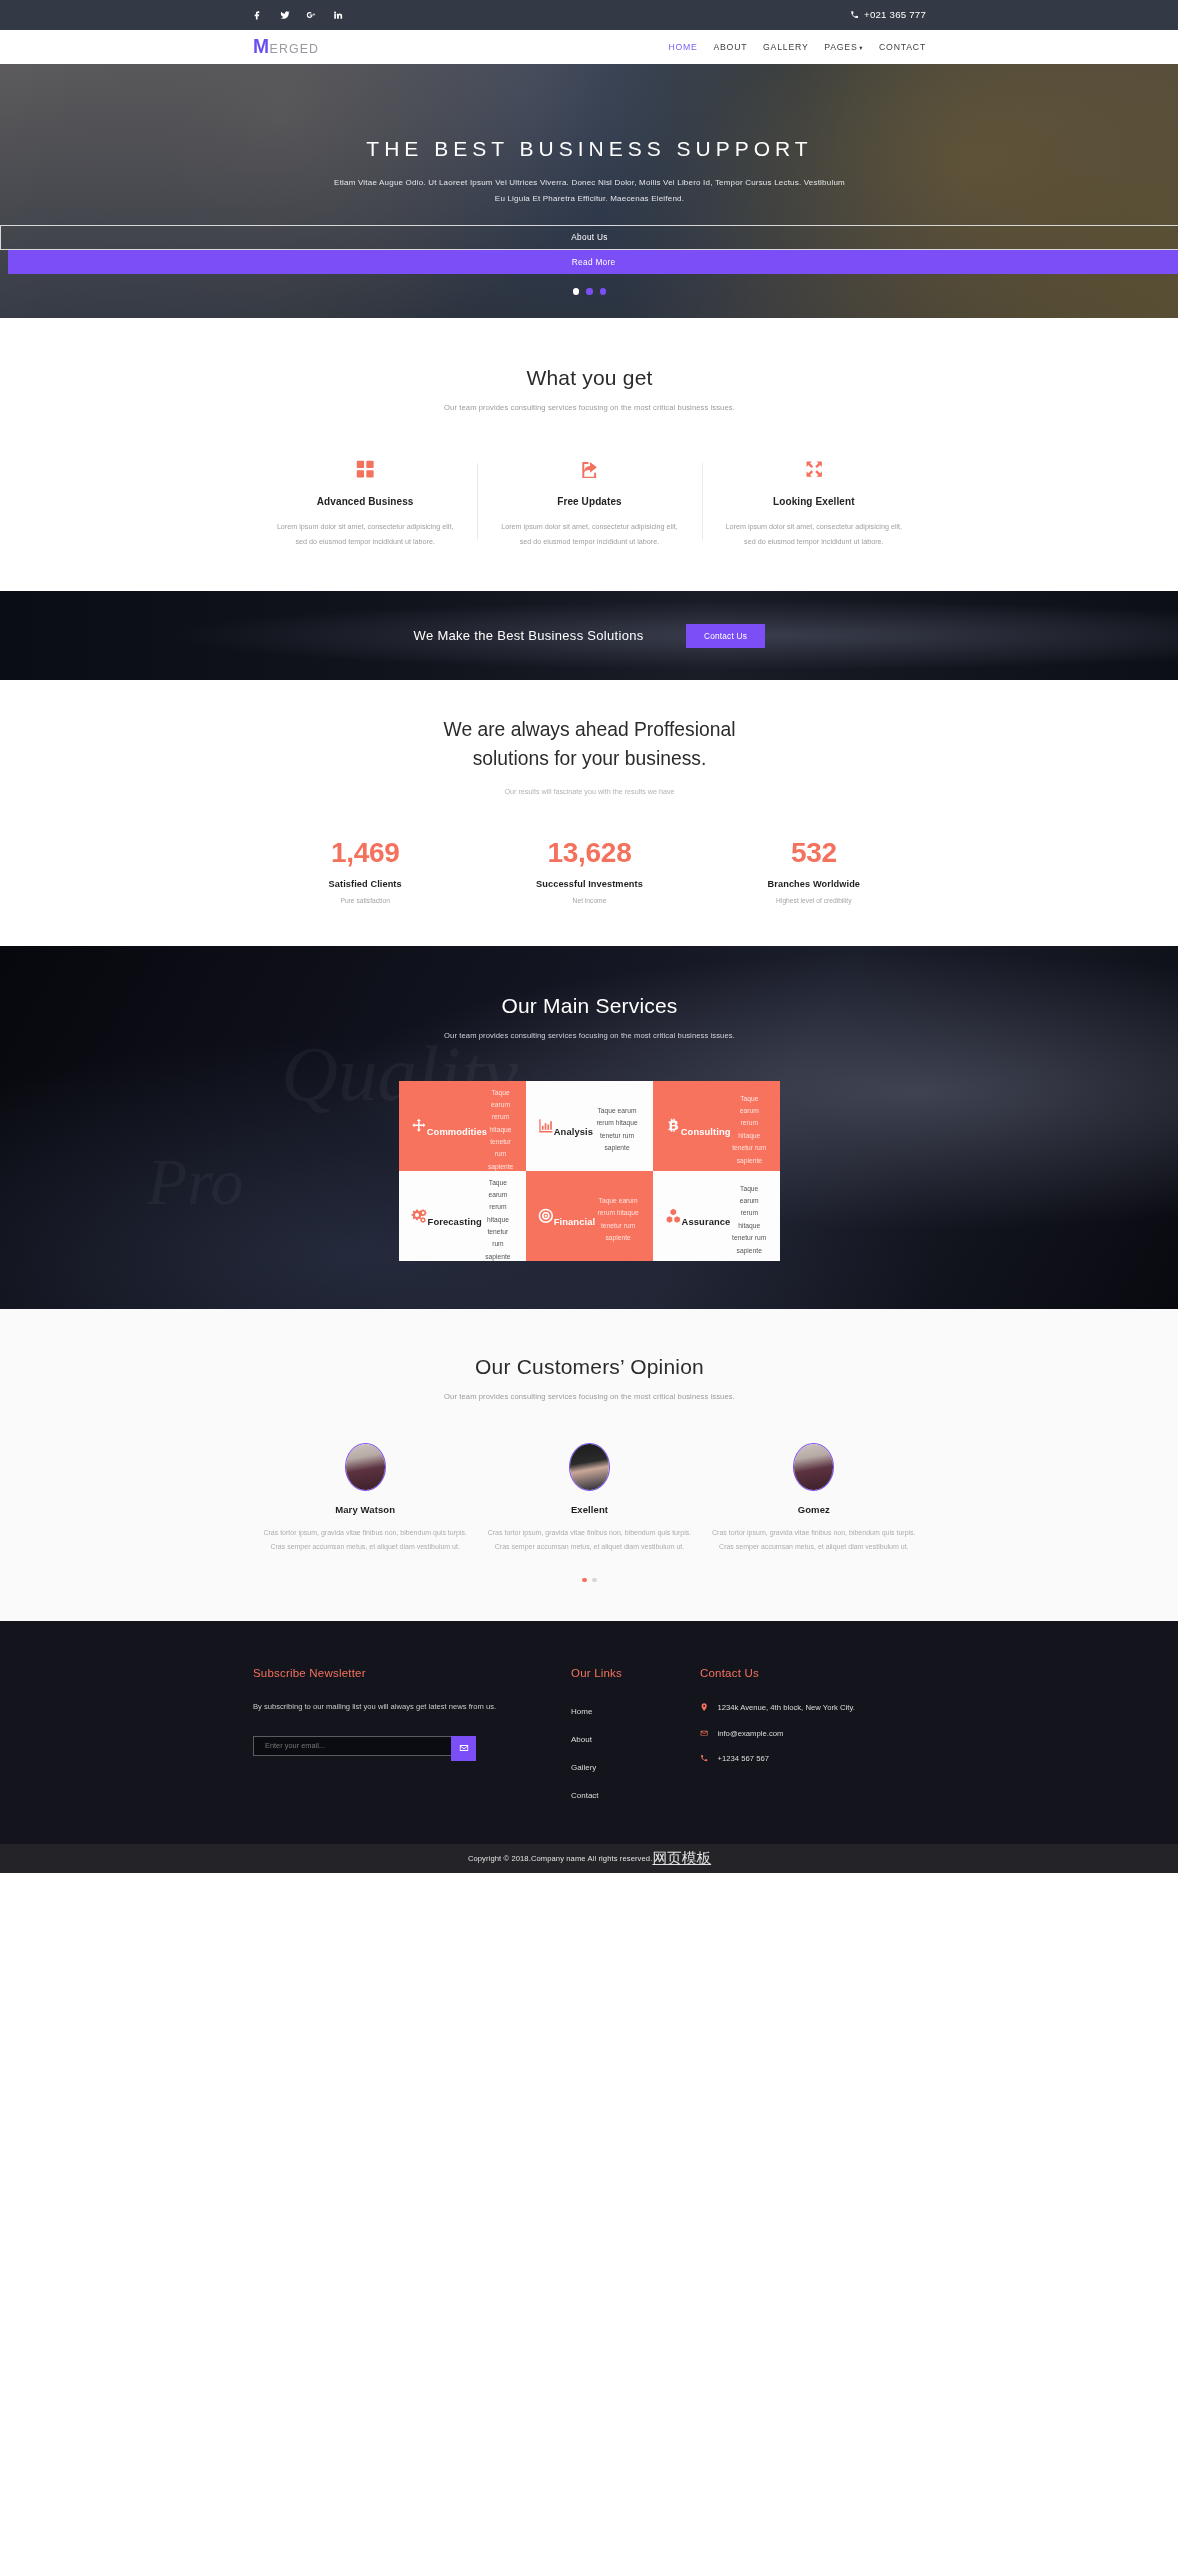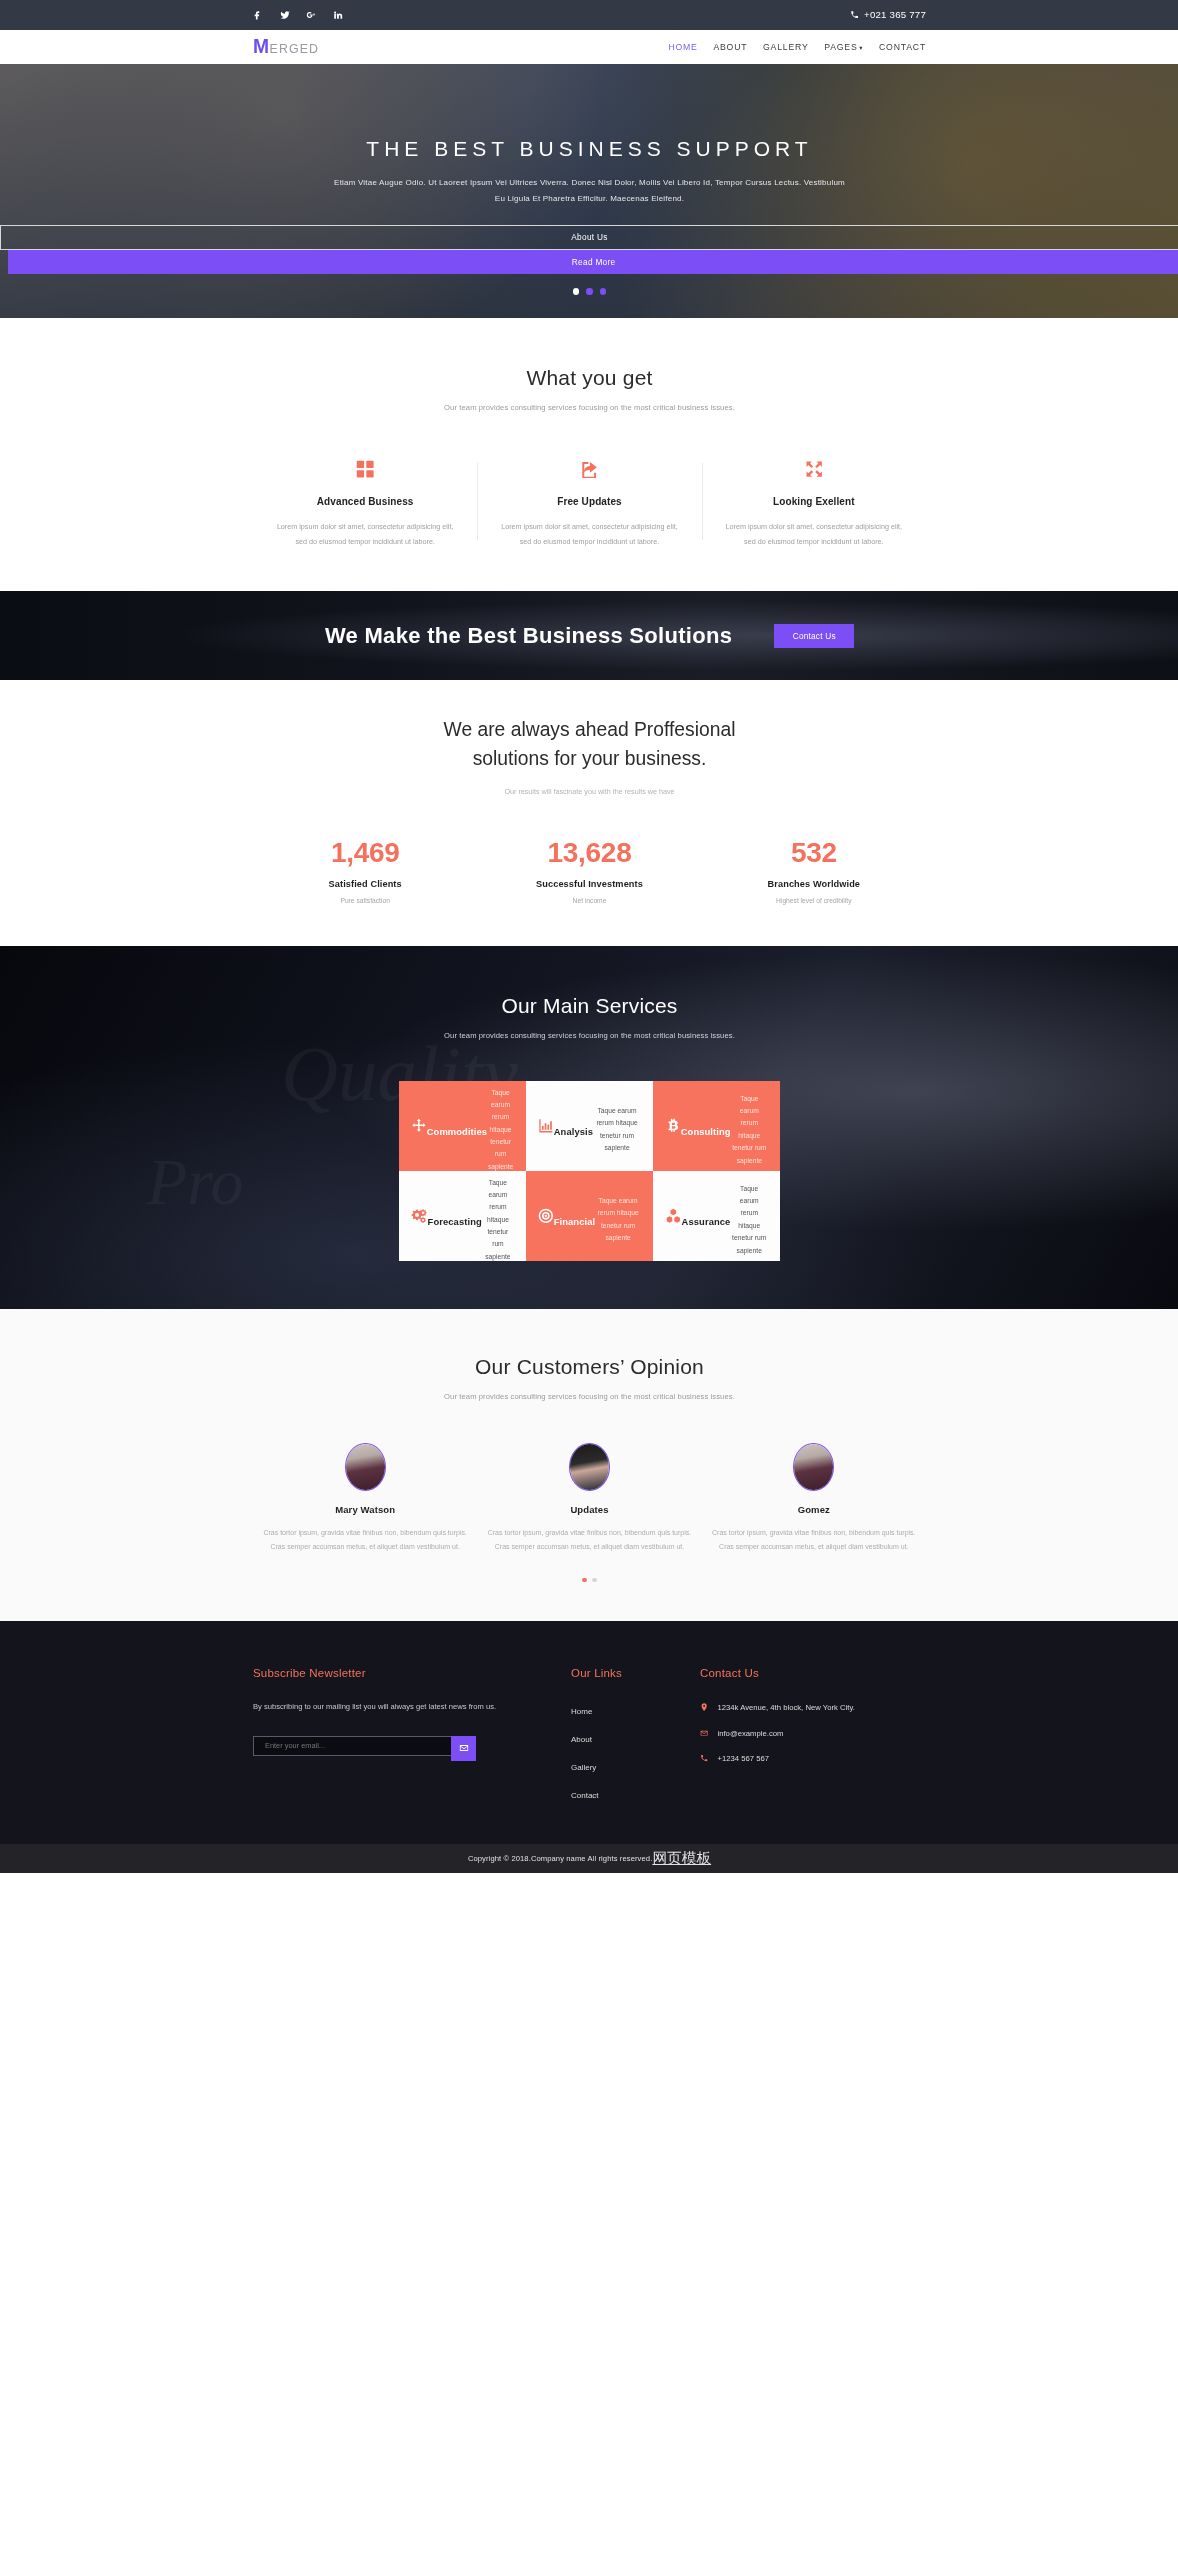--- a/index.html
+++ b/index.html
@@ -94,21 +94,21 @@
 
   
   .cta{
     height:89px;position:relative;overflow:hidden;
     background:
       radial-gradient(ellipse at 65% 50%, rgba(90,95,115,.5), rgba(0,0,0,0) 55%),
       linear-gradient(90deg,#0b0d14 0%,#12141d 35%,#1a1c26 60%,#0d0f16 100%);
     display:flex;align-items:center;justify-content:center;
   }
   .cta-inner{display:flex;align-items:center;gap:42px;position:relative;z-index:2;}
-  .cta h2{color:#fff;font-size:22px;font-weight:700;letter-spacing:0.3px;}
+  .cta h2{color:#fff;font-size:13px;font-weight:400;letter-spacing:0.3px;}
   .btn-cta{background:#7b4ef6;color:#fff;border:none;font-size:8.3px;padding:7.4px 18.4px;
            cursor:pointer;letter-spacing:0.2px;font-family:"Liberation Sans", sans-serif;}
 
   
   .stats{background:#fff;padding-top:36px;padding-bottom:42px;}
   .stats h2{font-size:19.3px;font-weight:400;color:#2b2b2b;text-align:center;line-height:1.5;}
   .stats .sub{font-size:7.2px;color:#b3b3b3;text-align:center;margin-top:13px;}
   .stat-row{display:flex;margin-top:41px;}
   .stat{flex:1;text-align:center;}
   .stat .num{font-size:28px;color:#f4715d;font-weight:700;letter-spacing:-0.3px;}
@@ -415,21 +415,21 @@
       <div class="ava">
           <div class="ph a"></div>
         </div>
       <h4>Mary Watson</h4>
       <p>Cras tortor ipsum, gravida vitae finibus non, bibendum quis turpis. Cras semper accumsan metus, et aliquet diam vestibulum ut.</p>
     </div>
     <div class="t">
       <div class="ava">
           <div class="ph b"></div>
         </div>
-      <h4>Updates</h4>
+      <h4>Exellent</h4>
       <p>Cras tortor ipsum, gravida vitae finibus non, bibendum quis turpis. Cras semper accumsan metus, et aliquet diam vestibulum ut.</p>
     </div>
     <div class="t">
       <div class="ava">
           <div class="ph c"></div>
         </div>
       <h4>Gomez</h4>
       <p>Cras tortor ipsum, gravida vitae finibus non, bibendum quis turpis. Cras semper accumsan metus, et aliquet diam vestibulum ut.</p>
     </div>
   </div>

